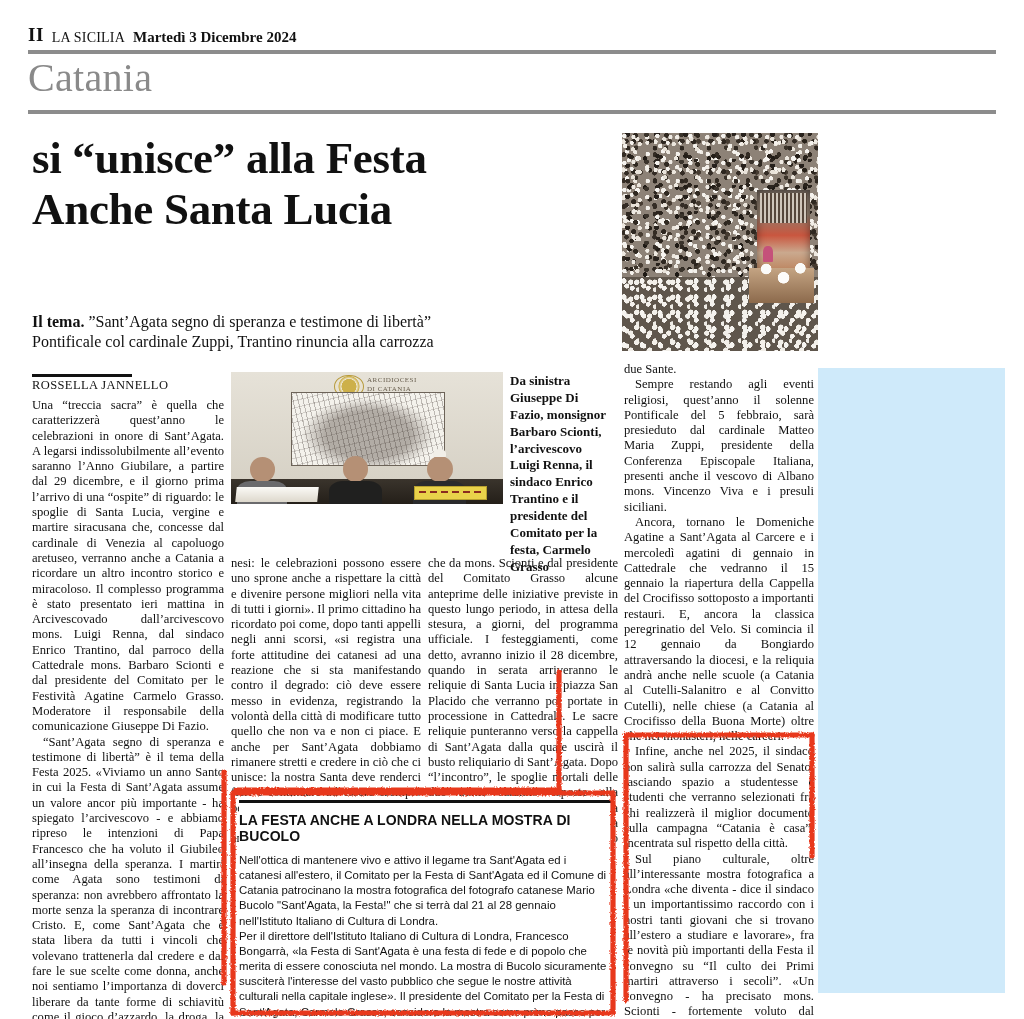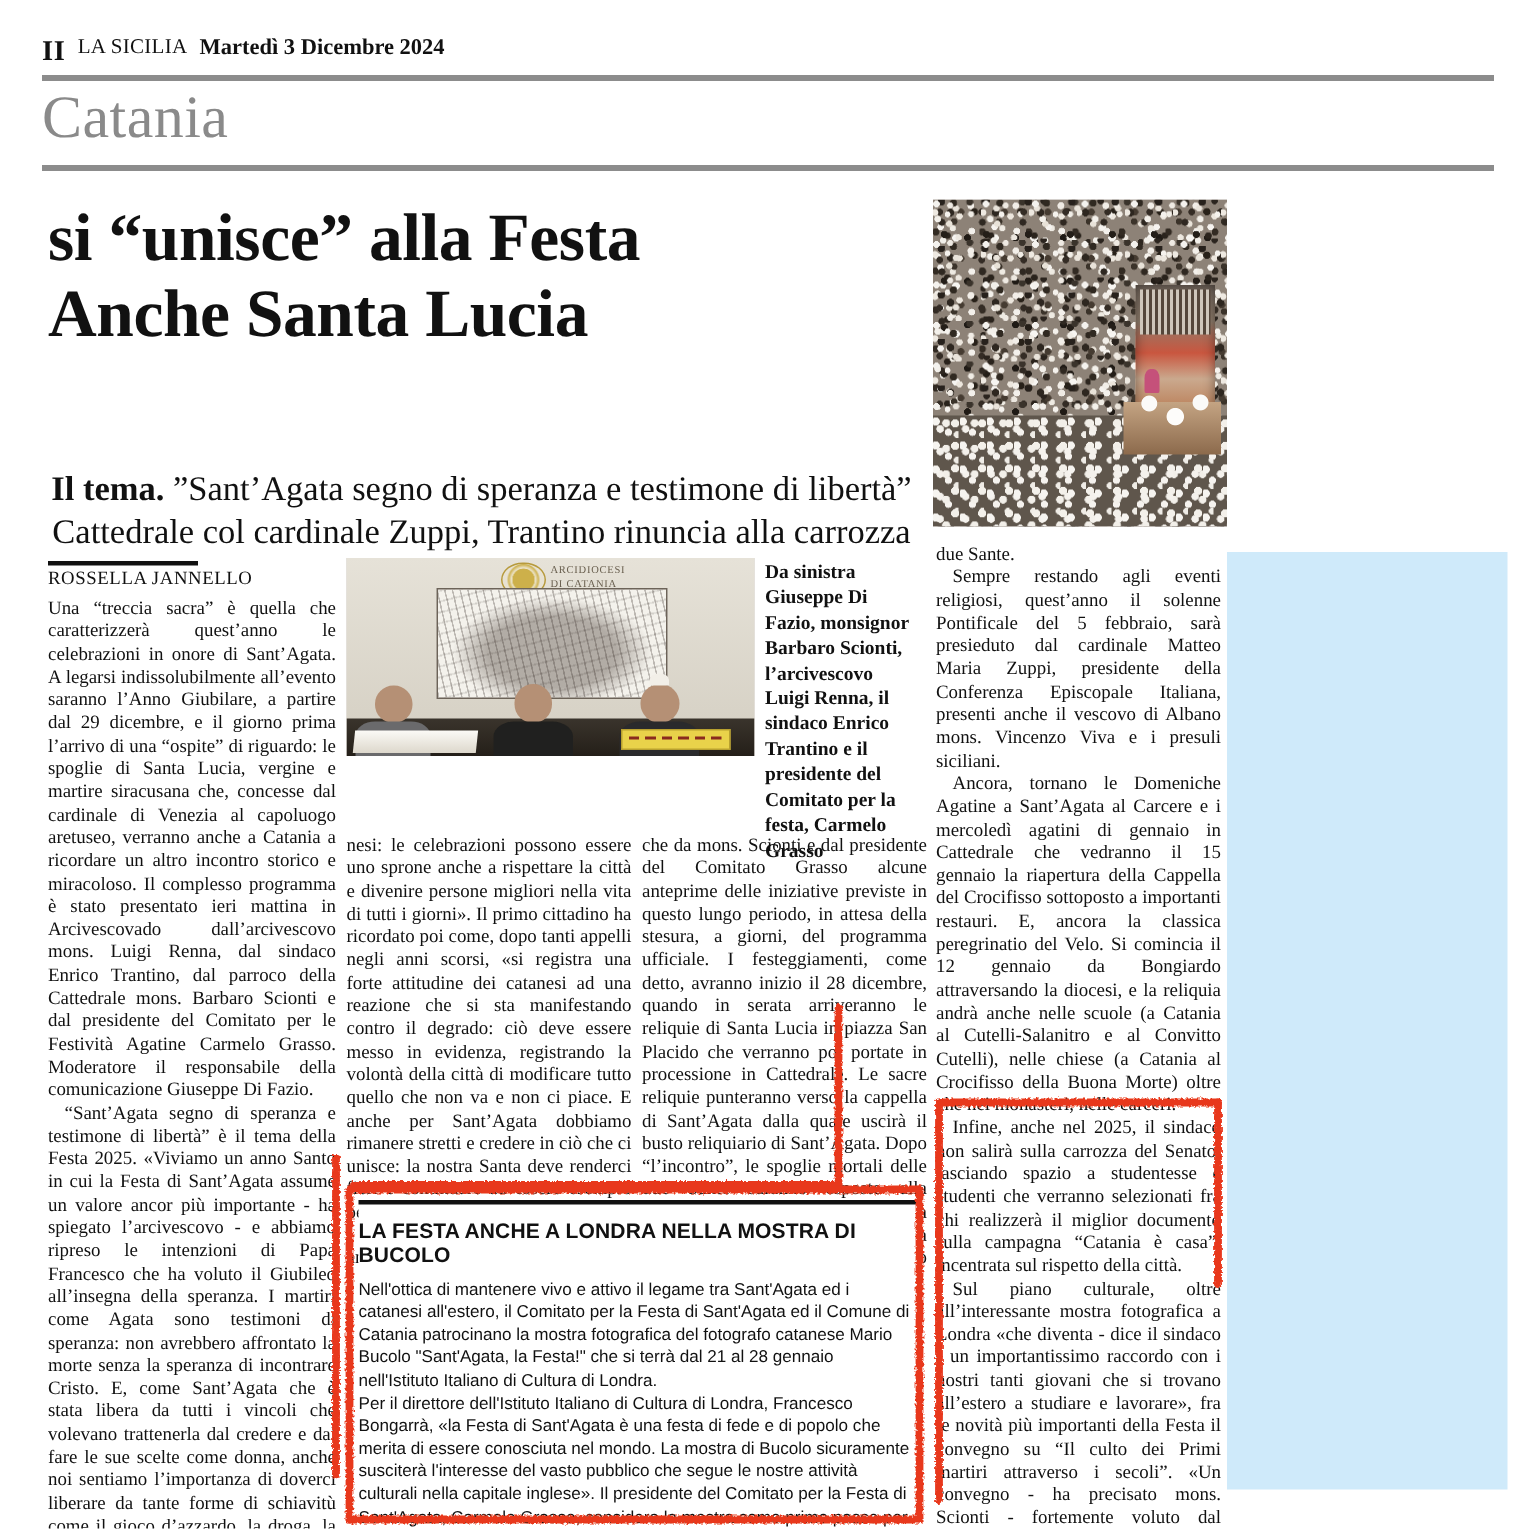--- a/index.html
+++ b/index.html
@@ -10,21 +10,21 @@
     font-family:"Liberation Serif","DejaVu Serif",serif;
     color:#111;
     position:relative;
     overflow:hidden;
   }
   .page{position:relative;width:1024px;height:1019px;}
 
   
   .masthead{
     position:absolute;left:28px;top:24px;width:968px;
-    display:flex;align-items:flex-start;gap:8px;
+    display:flex;align-items:flex-end;gap:8px;
     font-family:"Liberation Serif","DejaVu Serif",serif;
   }
   .folio{font-weight:bold;font-size:19px;letter-spacing:.5px;}
   .paper-name{font-weight:normal;font-size:14px;letter-spacing:.2px;}
   .issue-date{font-weight:bold;font-size:15px;}
 
   .rule-top{position:absolute;left:28px;top:50px;width:968px;height:4px;background:#8c8c8c;}
   .rule-under-section{position:absolute;left:28px;top:110px;width:968px;height:4px;background:#8c8c8c;}
 
   .section-title{
@@ -36,21 +36,21 @@
 
   
   .headline{
     position:absolute;left:32px;top:133px;width:578px;
     font-size:45px;line-height:1.13;font-weight:bold;
     letter-spacing:-0.3px;
   }
   .headline div{white-space:nowrap;}
   .kicker{
     position:absolute;left:32px;top:312px;width:578px;
-    font-size:23px;line-height:1.24;text-align:center;
+    font-size:16px;line-height:1.24;
   }
   .kicker b{font-weight:bold;}
 
   
   .photo{position:absolute;overflow:hidden;background:#d9d6d2;}
 
   #photo-crowd{left:622px;top:133px;width:196px;height:218px;}
   #photo-presser{left:231px;top:372px;width:272px;height:132px;}
 
   
@@ -245,21 +245,21 @@
   <div class="section-title">Catania</div>
   <div class="rule-under-section"></div>
 
   <div class="headline">
     <div>si “unisce” alla Festa</div>
     <div>Anche Santa Lucia</div>
   </div>
 
   <div class="kicker">
     <div><b>Il tema.</b><span> ”Sant’Agata segno di speranza e testimone di libertà”</span></div>
-    <div>Cattedrale col cardinale Zuppi, Trantino rinuncia alla carrozza</div>
+    <div>Pontificale col cardinale Zuppi, Trantino rinuncia alla carrozza</div>
   </div>
 
   <div class="photo" id="photo-crowd">
     <div class="crowd-bg"></div>
     <div class="crowd-bottom"></div>
     <div class="fercolo"></div>
     <div class="fercolo-base"></div>
     <div class="mitre"></div>
     <div class="white-figs"></div>
   </div>

